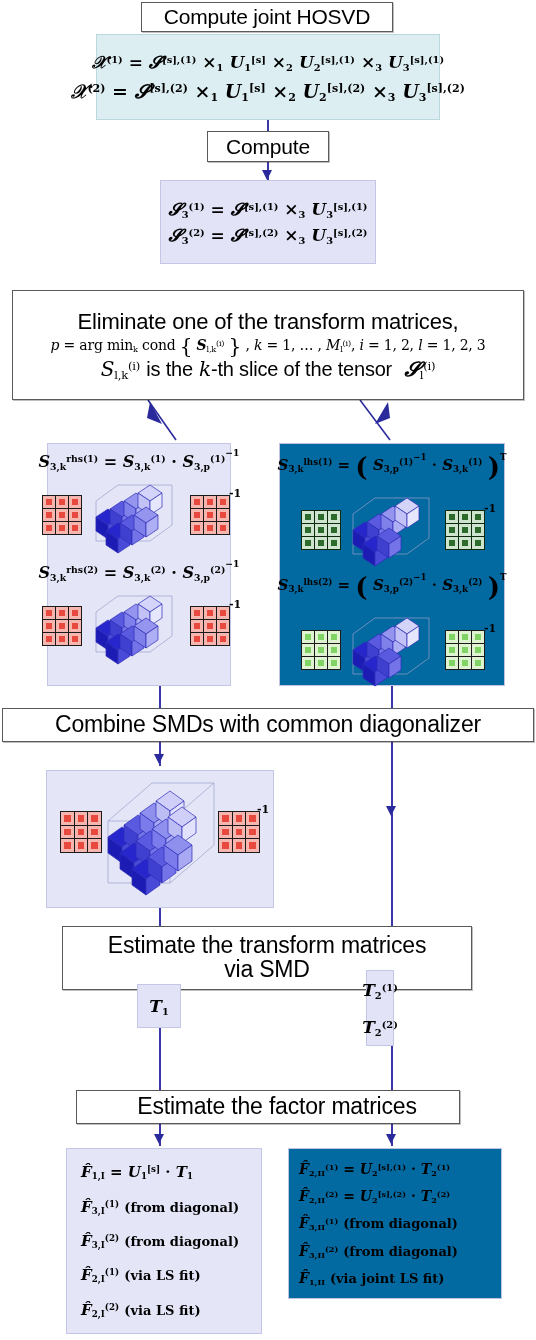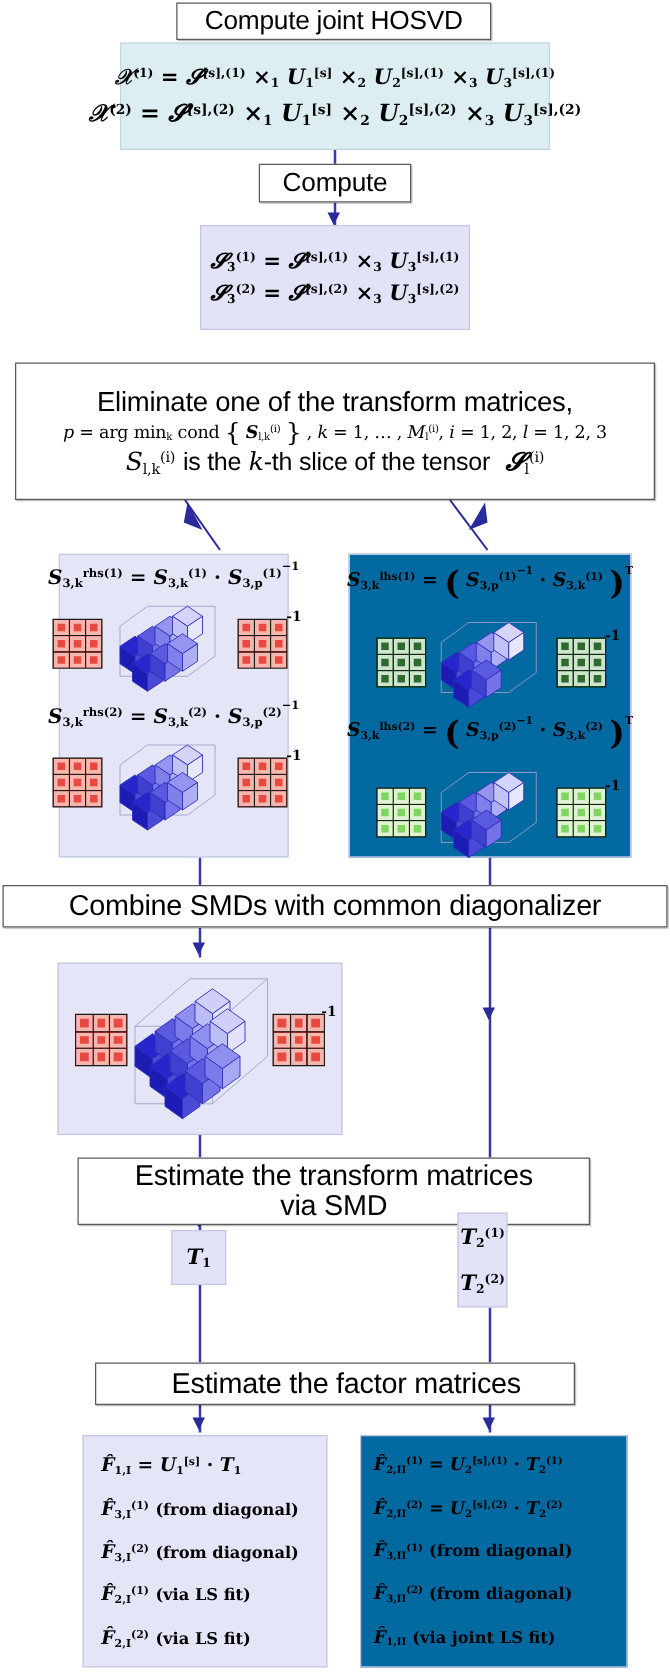--- a/index.html
+++ b/index.html
@@ -476,32 +476,32 @@
         <i></i>
         <i></i>
         <i></i>
         <i></i>
         <i></i>
     </div>
     <span class="inv" style="left:211px;top:32px;">-1</span>
   </div>
 </div>
 
-<div class="node proc" style="left:62px;top:926px;width:410px;height:54px;flex-direction:column;">
+<div class="node proc" style="left:62px;top:926px;width:410px;height:64px;flex-direction:column;">
   <div style="font-size:23px;">Estimate the transform matrices</div>
   <div style="font-size:23px;">via SMD</div>
 </div>
 
 <div class="node data d-lav" style="left:137px;top:984px;width:44px;height:44px;">
   <span class="mb" style="font-size:17px;">
     <b>T</b><sub>1</sub>
   </span>
 </div>
 
-<div class="node data d-lav" style="left:366px;top:970px;width:40px;height:76px;justify-content:space-around;align-items:center;">
+<div class="node data d-lav" style="left:366px;top:970px;width:28px;height:76px;justify-content:space-around;align-items:center;">
   <span class="mb" style="font-size:17px;">
     <b>T</b><sub>2</sub><sup>(1)</sup>
   </span>
   <span class="mb" style="font-size:17px;">
     <b>T</b><sub>2</sub><sup>(2)</sup>
   </span>
 </div>
 
 <div class="node proc" style="left:76px;top:1090px;width:384px;height:34px;padding-left:24px;">
   <span style="font-size:23px;">Estimate the factor matrices</span>
@@ -518,21 +518,21 @@
     <b>F̂</b><sub>3,I</sub><sup>(2)</sup> <span class="cap">(from diagonal)</span>
   </div>
   <div class="row mb" style="font-size:15px;">
     <b>F̂</b><sub>2,I</sub><sup>(1)</sup> <span class="cap">(via LS fit)</span>
   </div>
   <div class="row mb" style="font-size:15px;">
     <b>F̂</b><sub>2,I</sub><sup>(2)</sup> <span class="cap">(via LS fit)</span>
   </div>
 </div>
 
-<div class="node data d-lav3" style="left:288px;top:1148px;width:214px;height:186px;align-items:flex-start;justify-content:space-around;padding:6px 0 6px 10px;">
+<div class="node data d-lav3" style="left:288px;top:1148px;width:214px;height:151px;align-items:flex-start;justify-content:space-around;padding:6px 0 6px 10px;">
   <div class="row mb" style="font-size:14px;">
     <b>F̂</b><sub>2,II</sub><sup>(1)</sup> <span class="up">=</span> <b>U</b><sub>2</sub><sup class="up">[s],(1)</sup> <span class="up">·</span> <b>T</b><sub>2</sub><sup>(1)</sup>
   </div>
   <div class="row mb" style="font-size:14px;">
     <b>F̂</b><sub>2,II</sub><sup>(2)</sup> <span class="up">=</span> <b>U</b><sub>2</sub><sup class="up">[s],(2)</sup> <span class="up">·</span> <b>T</b><sub>2</sub><sup>(2)</sup>
   </div>
   <div class="row mb" style="font-size:14px;">
     <b>F̂</b><sub>3,II</sub><sup>(1)</sup> <span class="cap">(from diagonal)</span>
   </div>
   <div class="row mb" style="font-size:14px;">

